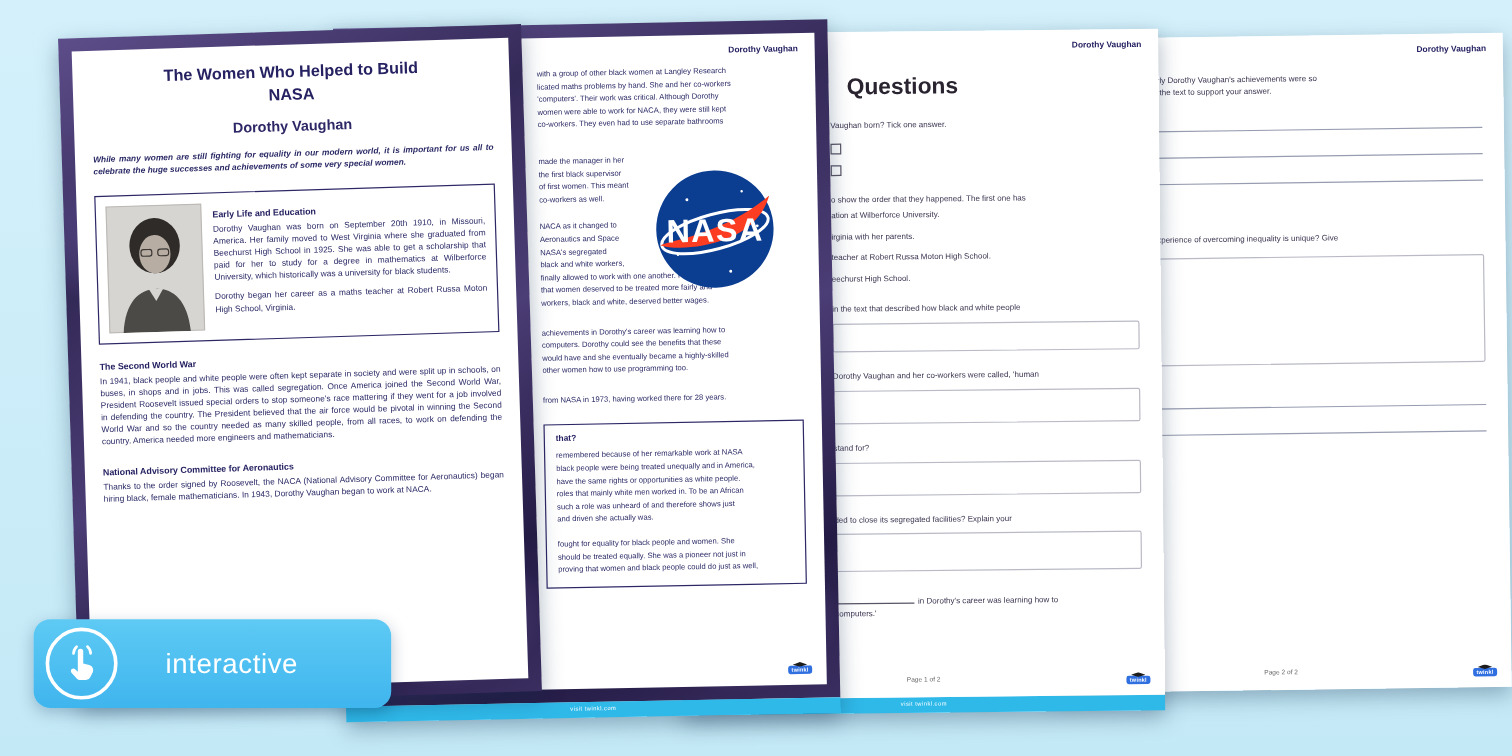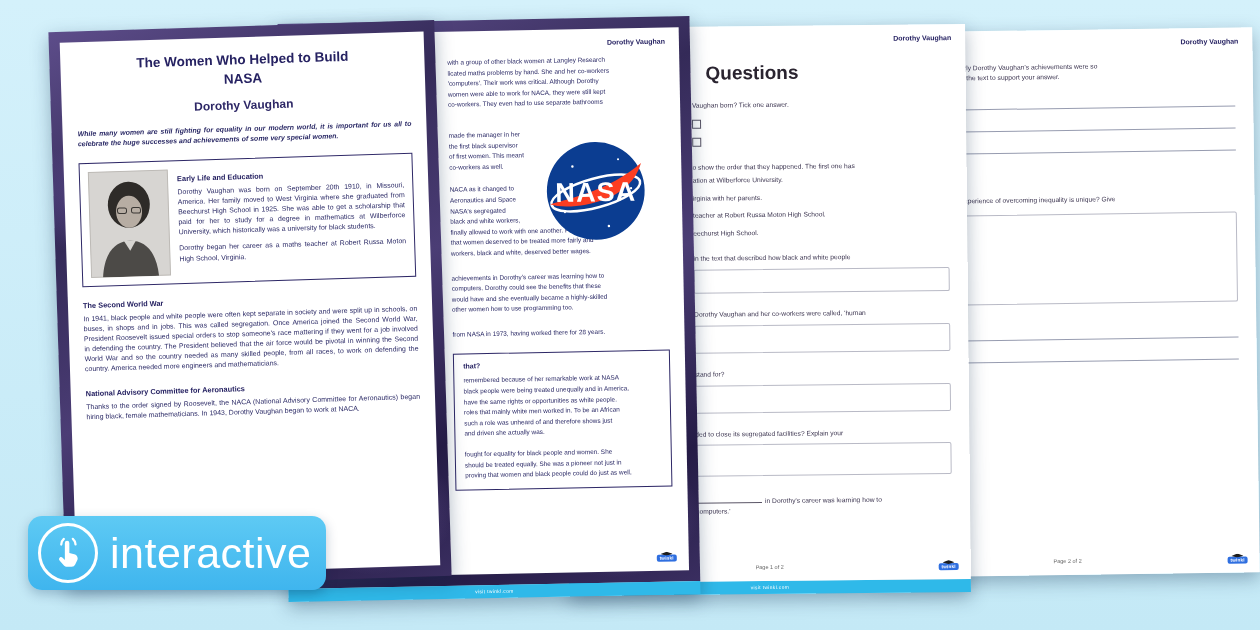--- a/index.html
+++ b/index.html
@@ -68,21 +68,21 @@
   
   .p4-col{position:absolute;left:90px;top:32px;right:18px;}
   .rule{height:21px;border-bottom:1px solid #979cb0;}
   .ansbox2{border:1px solid #b9bac6;border-radius:2px;height:88px;margin-top:9px;background:#fff;}
   
   .badge{position:absolute;left:28px;top:516px;width:298px;height:74px;z-index:50;border-radius:14px;
     background:linear-gradient(180deg,#5ecaf4 0%,#3fb5ee 100%);display:flex;align-items:center;
     box-shadow:0 4px 12px rgba(0,40,80,.25);}
   .badge-circle{width:54px;height:54px;border:3px solid #ffffff;border-radius:50%;margin-left:10px;flex:none;
     display:flex;align-items:center;justify-content:center;}
-  .badge-label{color:#ffffff;font-size:43px;margin-left:12px;letter-spacing:.5px;}
+  .badge-label{color:#ffffff;font-size:23px;margin-left:40px;letter-spacing:.5px;}
 </style>
 </head>
 <body>
 
 <div class="scene">
 
   <div class="page p4">
     <div class="paper">
       <div class="pg-header">Dorothy Vaughan</div>
       <div class="p4-col">

